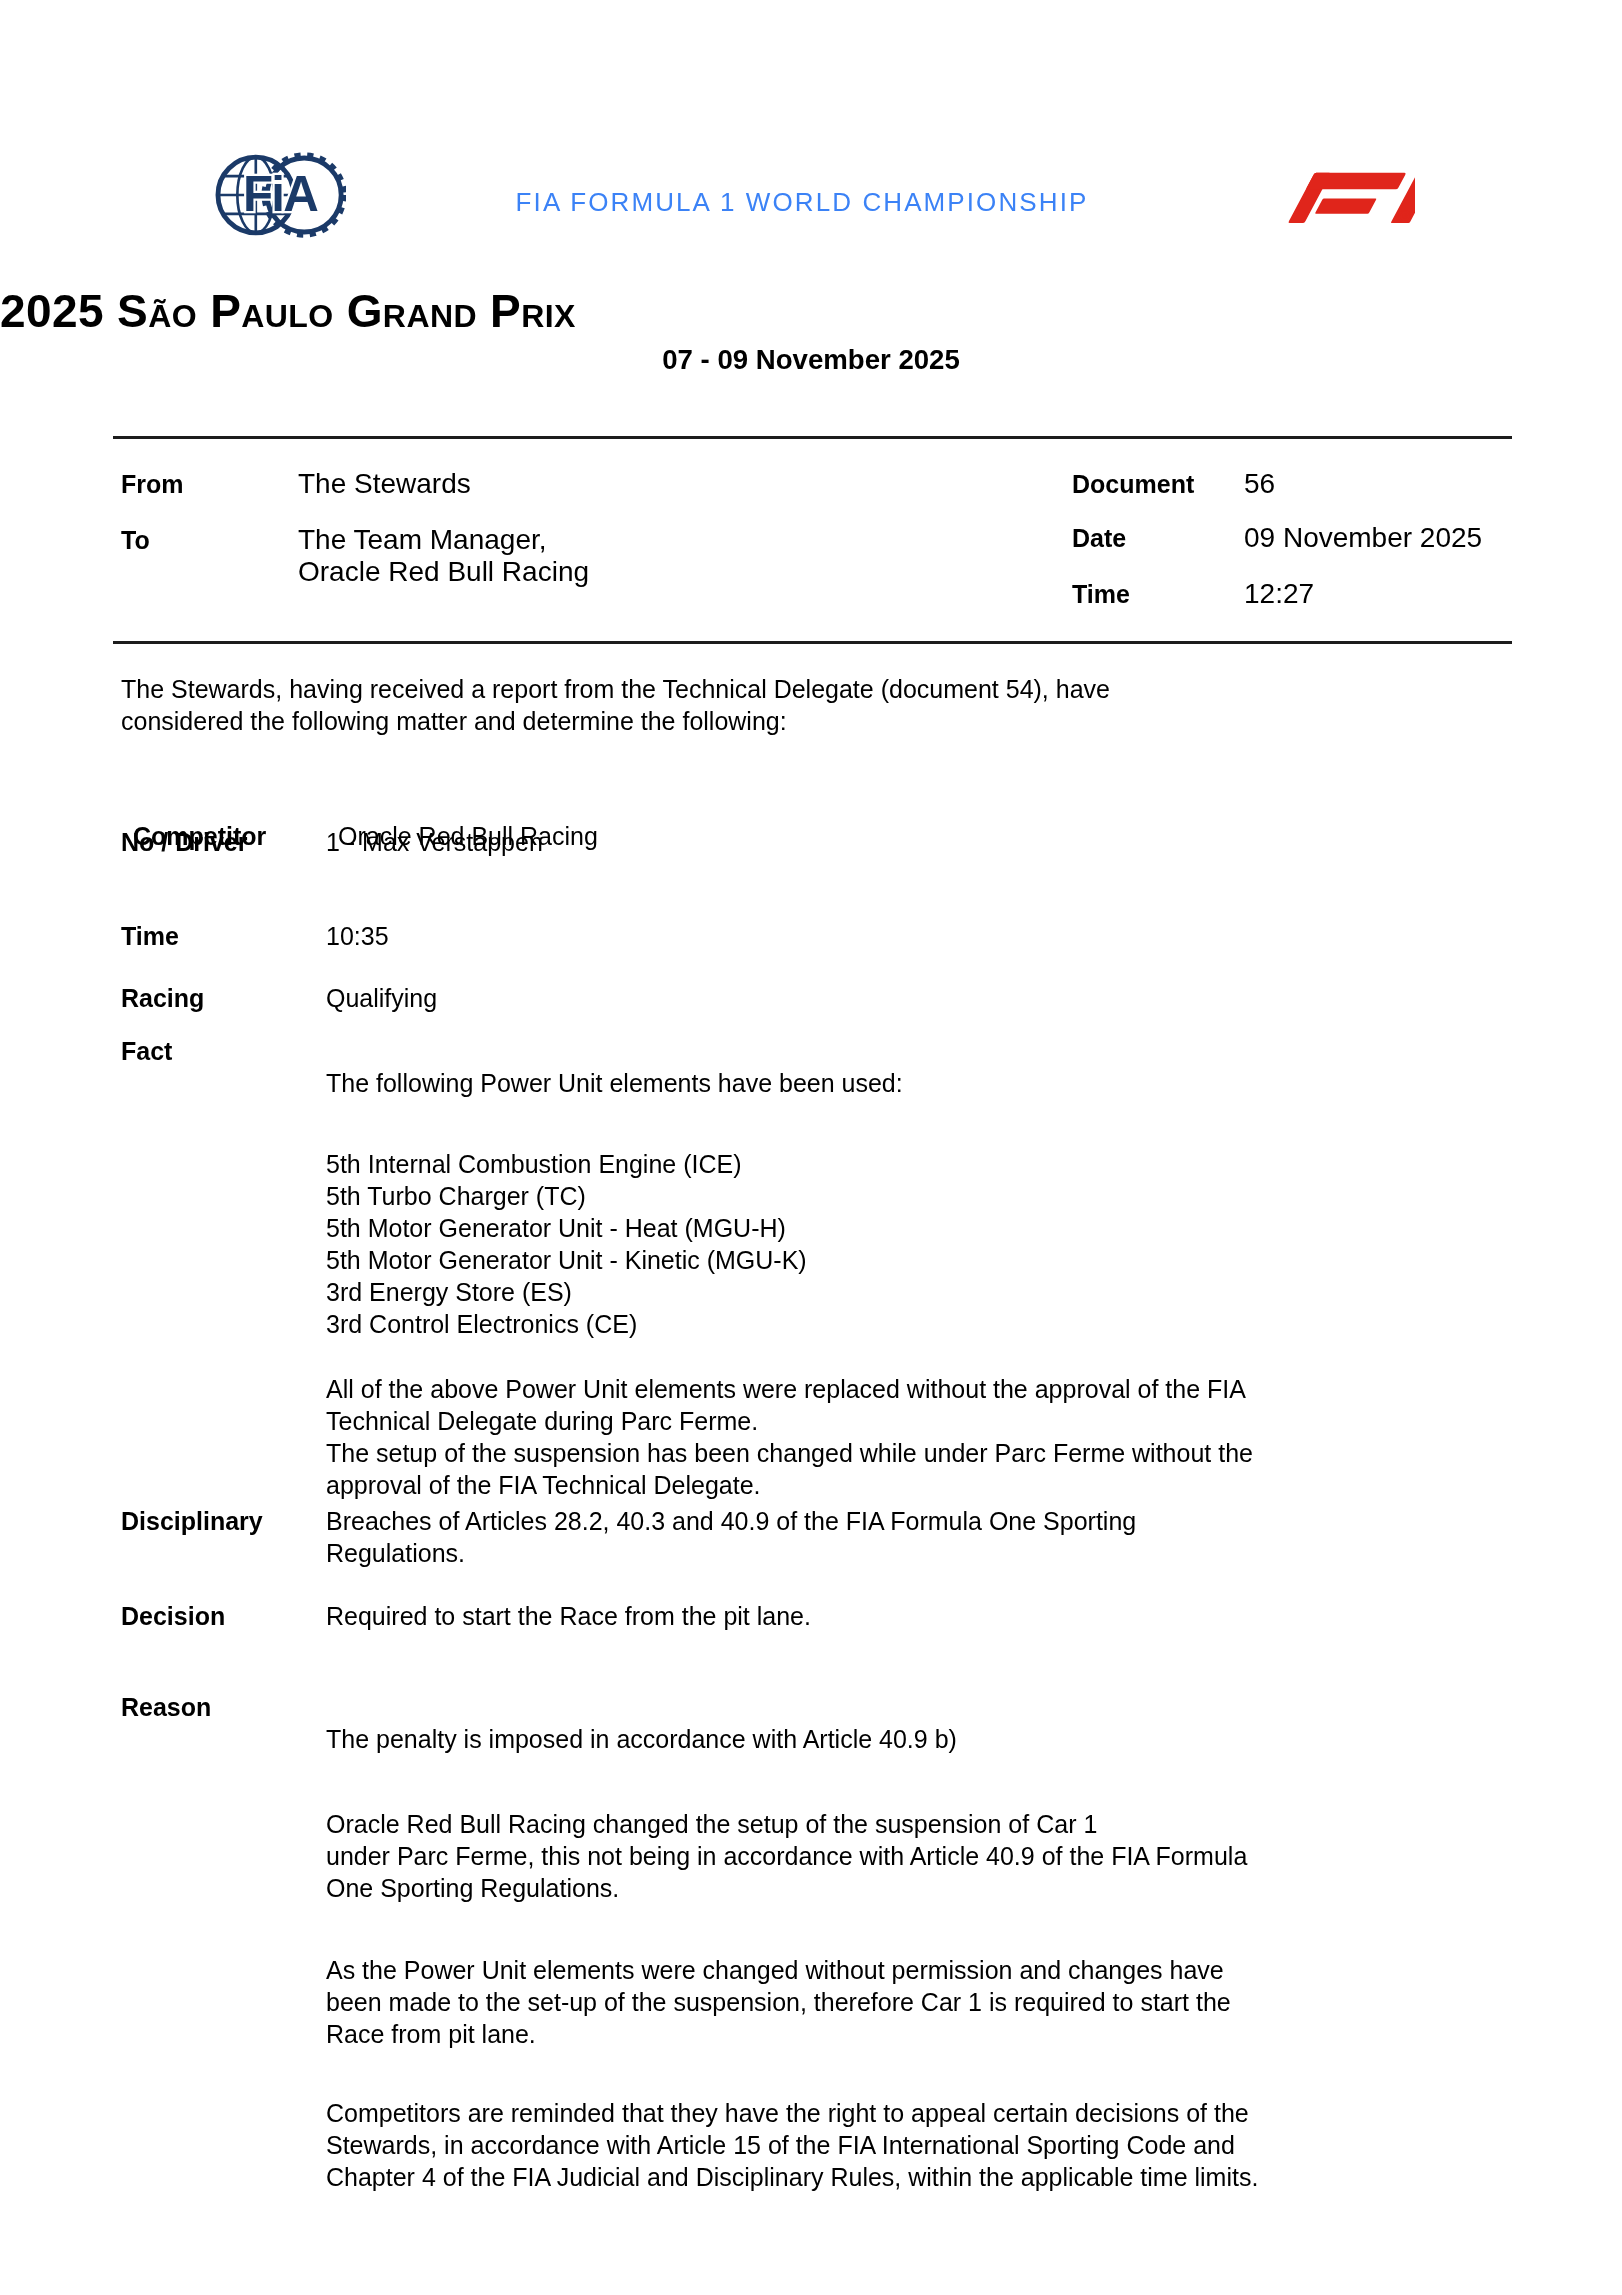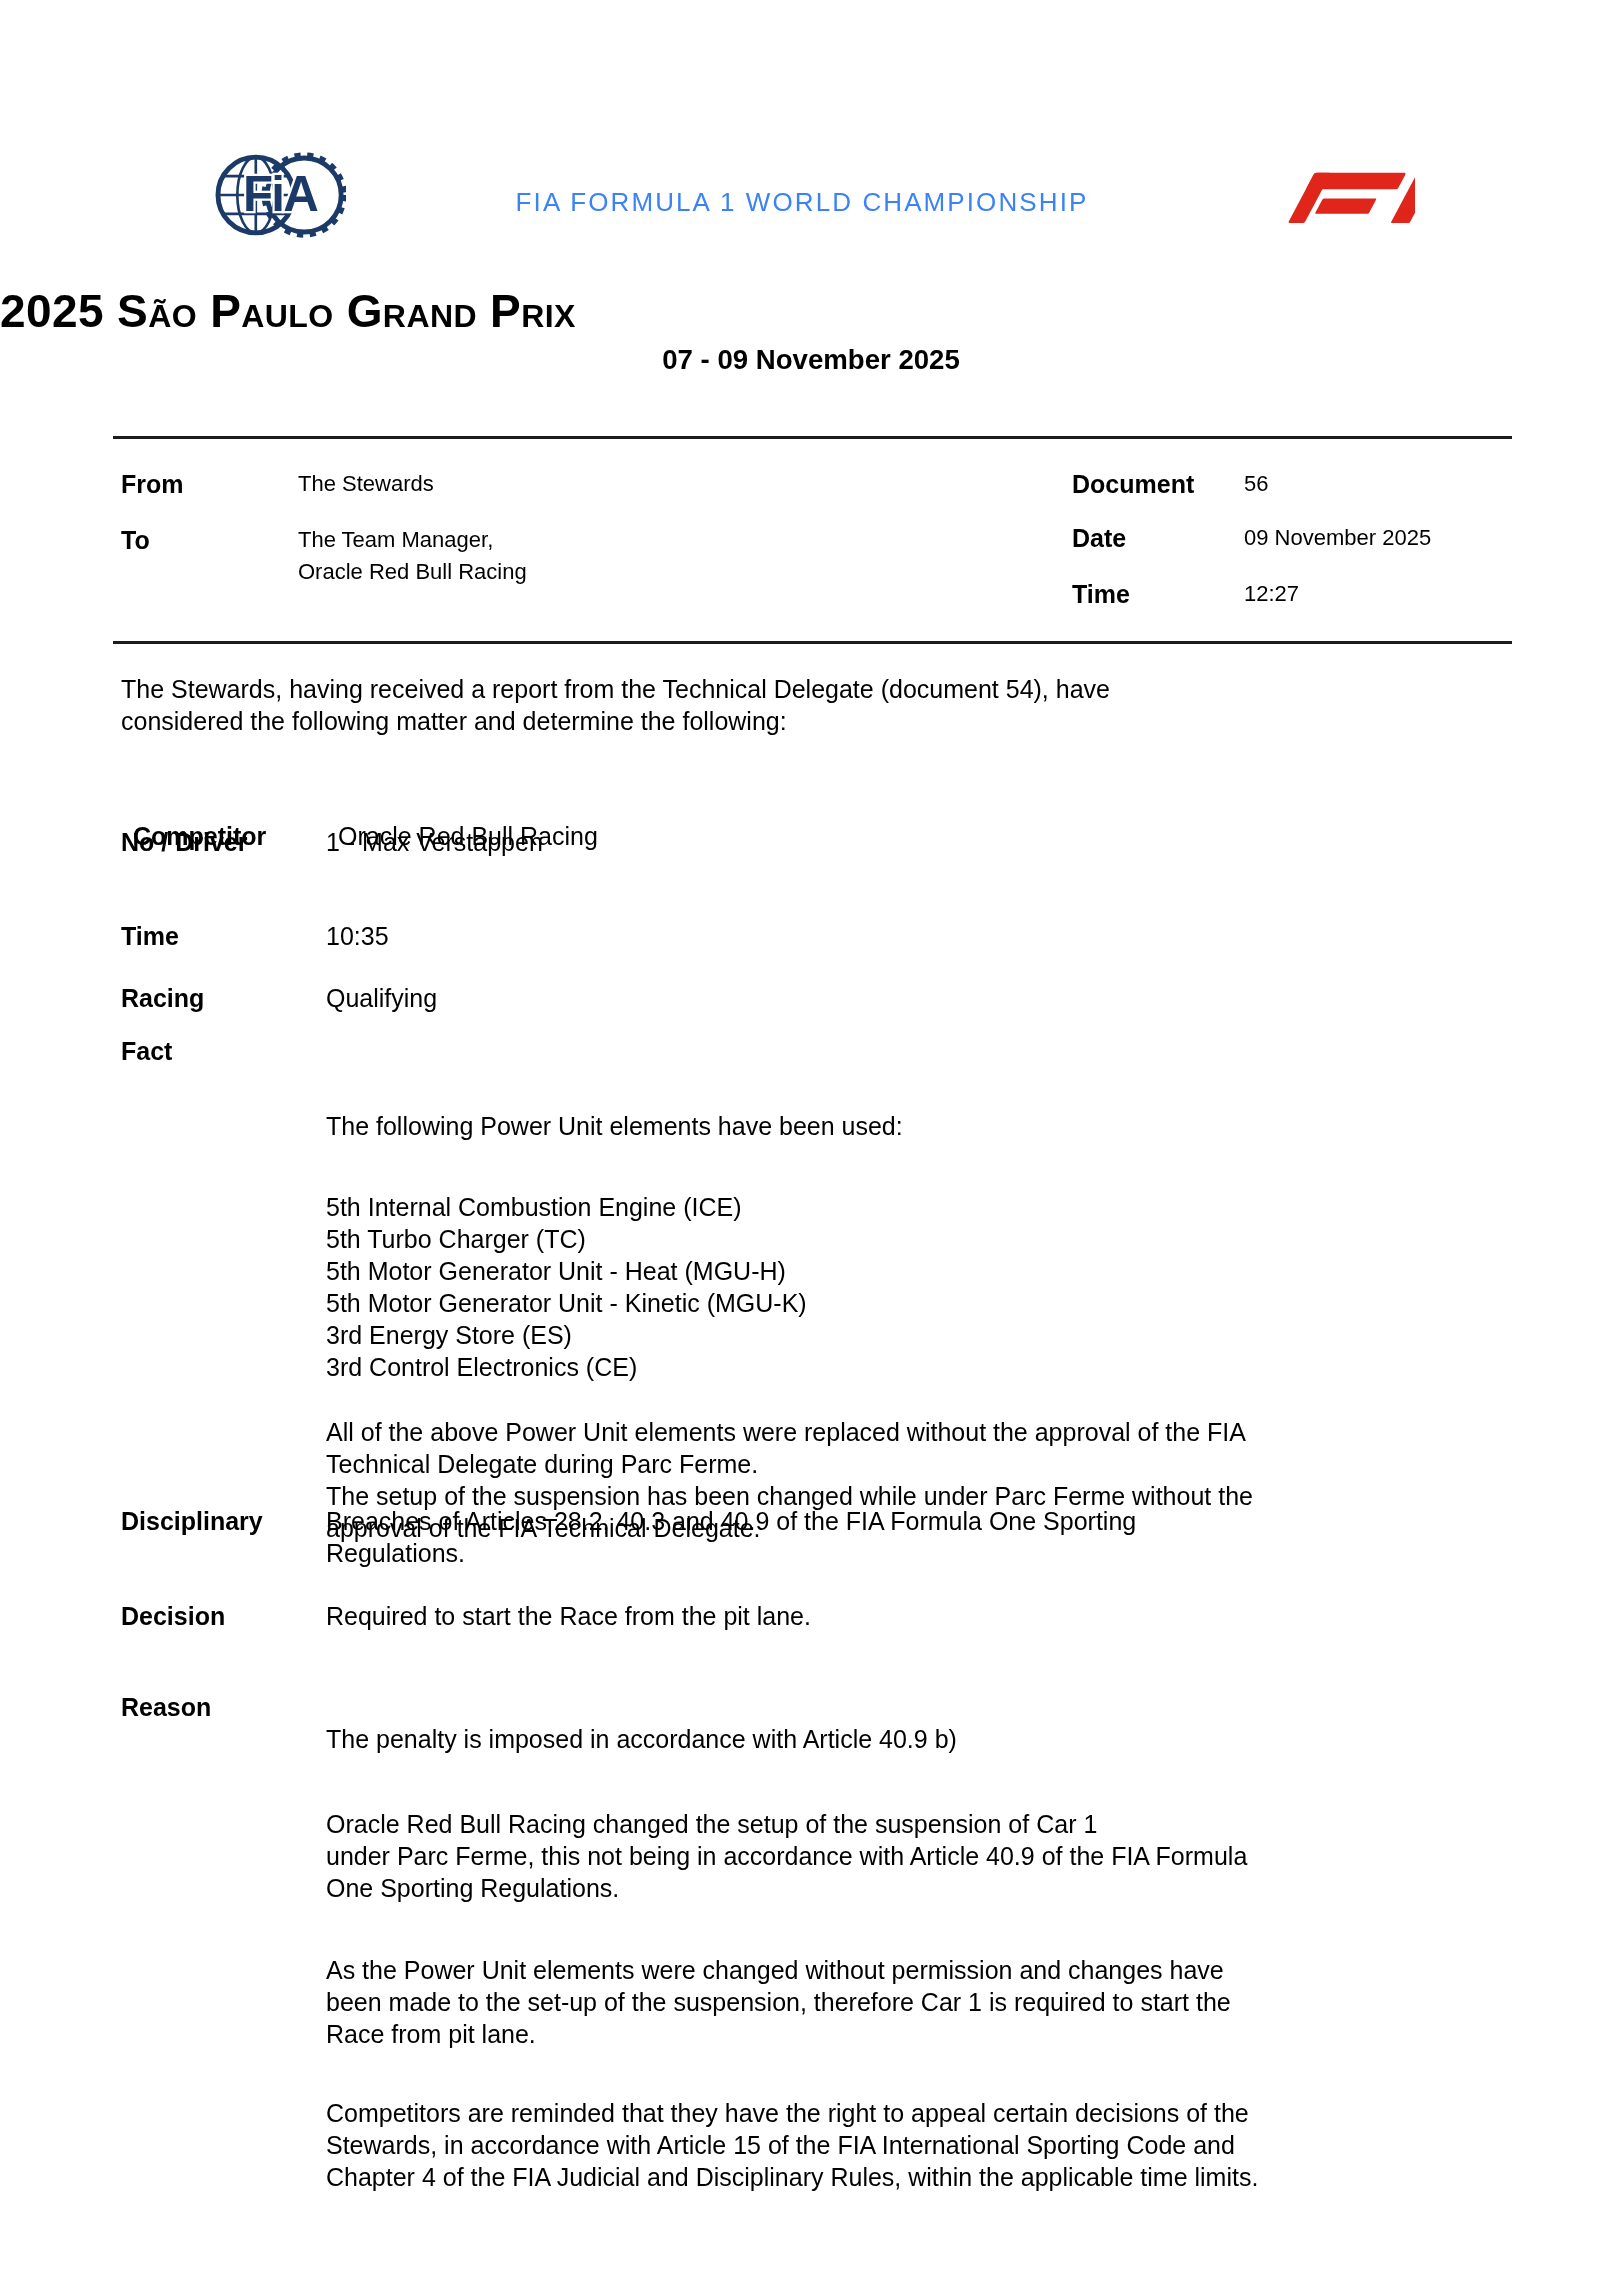--- a/index.html
+++ b/index.html
@@ -45,21 +45,21 @@
     font-weight:bold;
     white-space:nowrap;
   }
 
   .rule { left:113px; width:1399px; height:2.5px; background:#1c1c1c; }
   .rule1 { top:436px; }
   .rule2 { top:641px; }
 
   
   .mlabel { font-size:25px; font-weight:bold; line-height:32px; white-space:nowrap; }
-  .mvalue { font-size:22px; line-height:32px; white-space:pre-line; }
+  .mvalue { font-size:28px; line-height:32px; white-space:pre-line; }
 
   
   .intro {
     left:121px; top:673px; width:1353px;
     font-size:25px; line-height:32px;
     white-space:pre-line;
   }
 
   
   .field { position:absolute; left:121px; width:1390px; }
@@ -67,21 +67,21 @@
     position:absolute; left:0; top:0; width:205px;
     font-size:25px; font-weight:bold; line-height:32px;
     white-space:nowrap;
   }
   .fvalue {
     margin-left:205px;
     font-size:25px; line-height:32px;
     white-space:pre-line;
   }
   .para { white-space:pre-line; }
-  .fact-p1   { margin-bottom:16.7px;margin-top:43px; }
+  .fact-p1   { margin-bottom:16.7px; }
   .fact-list { margin-bottom:1.7px; }
   .reason-p1 { margin-bottom:21px; }
   .reason-p2 { margin-bottom:18.4px; }
   .reason-p3 { margin-bottom:15px; }
 
   svg { display:block; width:100%; height:100%; }
 </style>
 </head>
 <body>
 

